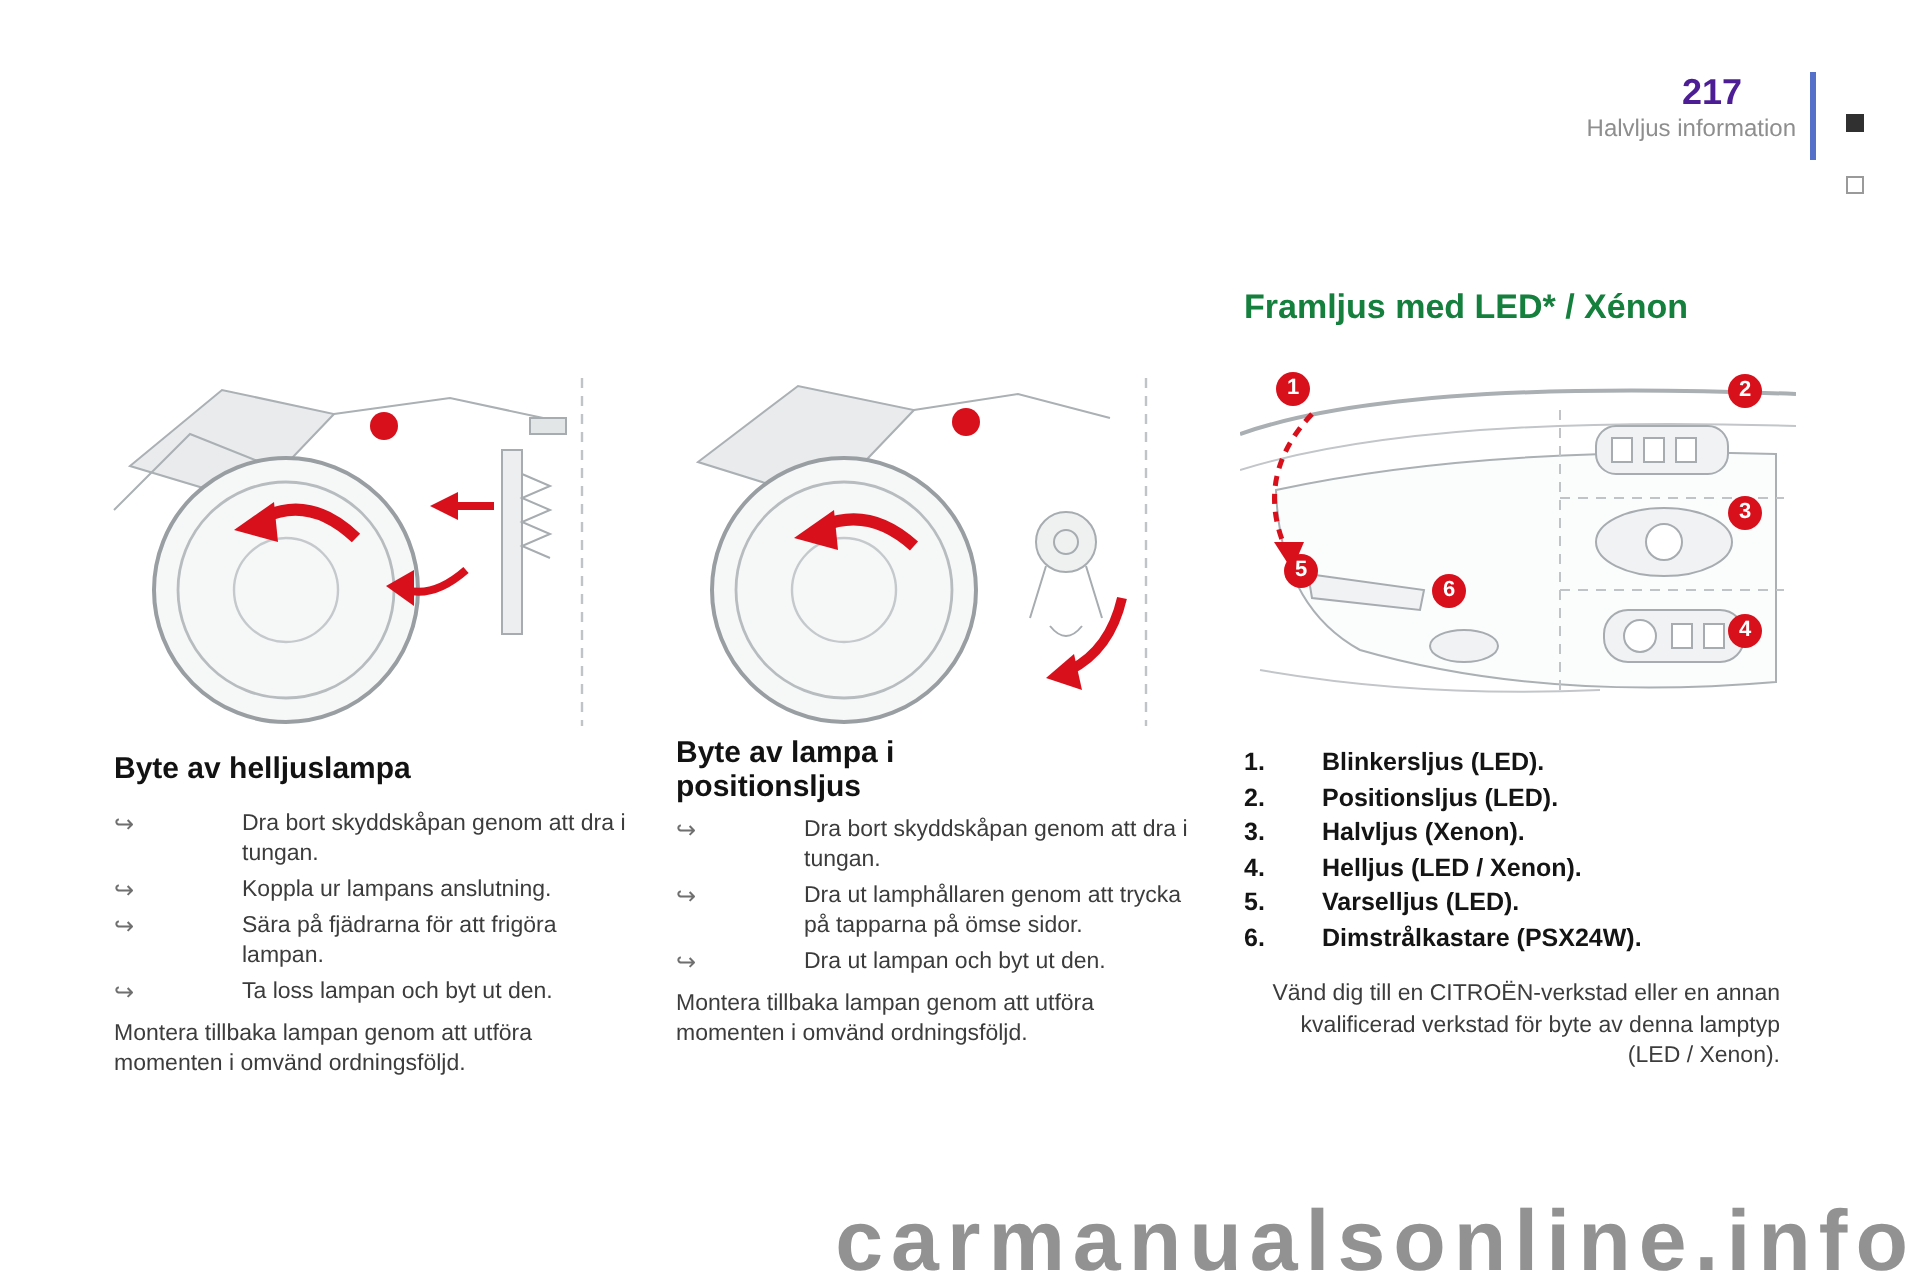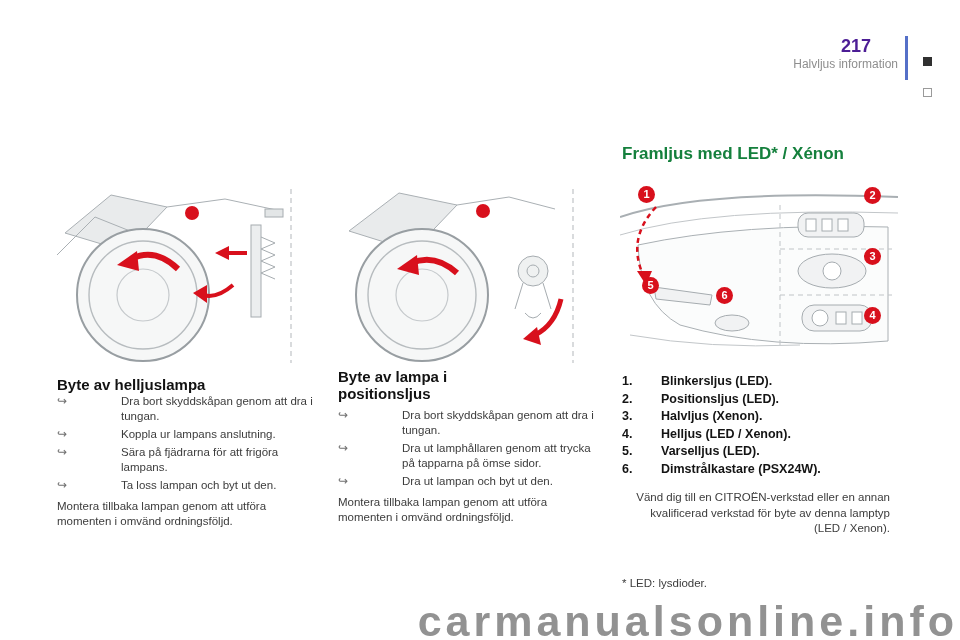--- a/index.html
+++ b/index.html
@@ -27,21 +27,21 @@
     background:#d8101c; color:#fff; font-size:11px; font-weight:bold;
     display:flex; align-items:center; justify-content:center; line-height:1;
   }
 
   
   .col { position:absolute; }
   #col-helljus       { left:57px;  top:376px; width:258px; }
   #col-positionsljus { left:338px; top:368px; width:256px; }
   #col-framljus      { left:622px; top:374px; width:282px; }
 
-  .h-sub  { font-size:15px; font-weight:bold; color:#121212; margin-bottom:1px; }
+  .h-sub  { font-size:15px; font-weight:bold; color:#121212; margin-bottom:12px; }
   #col-positionsljus .h-sub { width:170px; margin-bottom:6px; }
   .h-main { position:absolute; left:622px; top:144px; font-size:17px; font-weight:bold; color:#15803d; }
 
   .step { display:flex; gap:6px; margin-bottom:3px; }
   .step .arrow { flex:0 0 14px; color:#6f6f6f; font-size:12px; line-height:15px; }
   .step .t { font-size:11.5px; line-height:15px;margin-left:44px; }
   .after { margin-top:6px; font-size:11.5px; line-height:15px; }
 
   .lamp-row { display:flex; margin-bottom:3px; }
   .lamp-row .n { width:23px; font-weight:bold; font-size:12.5px; color:#141414; line-height:14.5px; }
@@ -150,21 +150,21 @@
     <div class="step">
       <span class="arrow">↪</span>
       <span class="t">Dra bort skyddskåpan genom att dra i tungan.</span>
     </div>
     <div class="step">
       <span class="arrow">↪</span>
       <span class="t">Koppla ur lampans anslutning.</span>
     </div>
     <div class="step">
       <span class="arrow">↪</span>
-      <span class="t">Sära på fjädrarna för att frigöra lampans.</span>
+      <span class="t">Sära på fjädrarna för att frigöra lampan.</span>
     </div>
     <div class="step">
       <span class="arrow">↪</span>
       <span class="t">Ta loss lampan och byt ut den.</span>
     </div>
     <p class="after">Montera tillbaka lampan genom att utföra momenten i omvänd ordningsföljd.</p>
   </section>
 
   <section class="col" id="col-positionsljus">
     <h2 class="h-sub">Byte av lampa i positionsljus</h2>
@@ -202,18 +202,17 @@
     </div>
     <div class="lamp-row">
       <span class="n">5.</span>
       <span class="l">Varselljus (LED).</span>
     </div>
     <div class="lamp-row">
       <span class="n">6.</span>
       <span class="l">Dimstrålkastare (PSX24W).</span>
     </div>
     <p class="note">Vänd dig till en CITROËN-verkstad eller en annan kvalificerad verkstad för byte av denna lamptyp (LED / Xenon).</p>
-    <p class="footnote">* LED: lysdioder.</p>
   </section>
 
   <div class="watermark">carmanualsonline.info</div>
 
 </div>
 
 </body></html>

